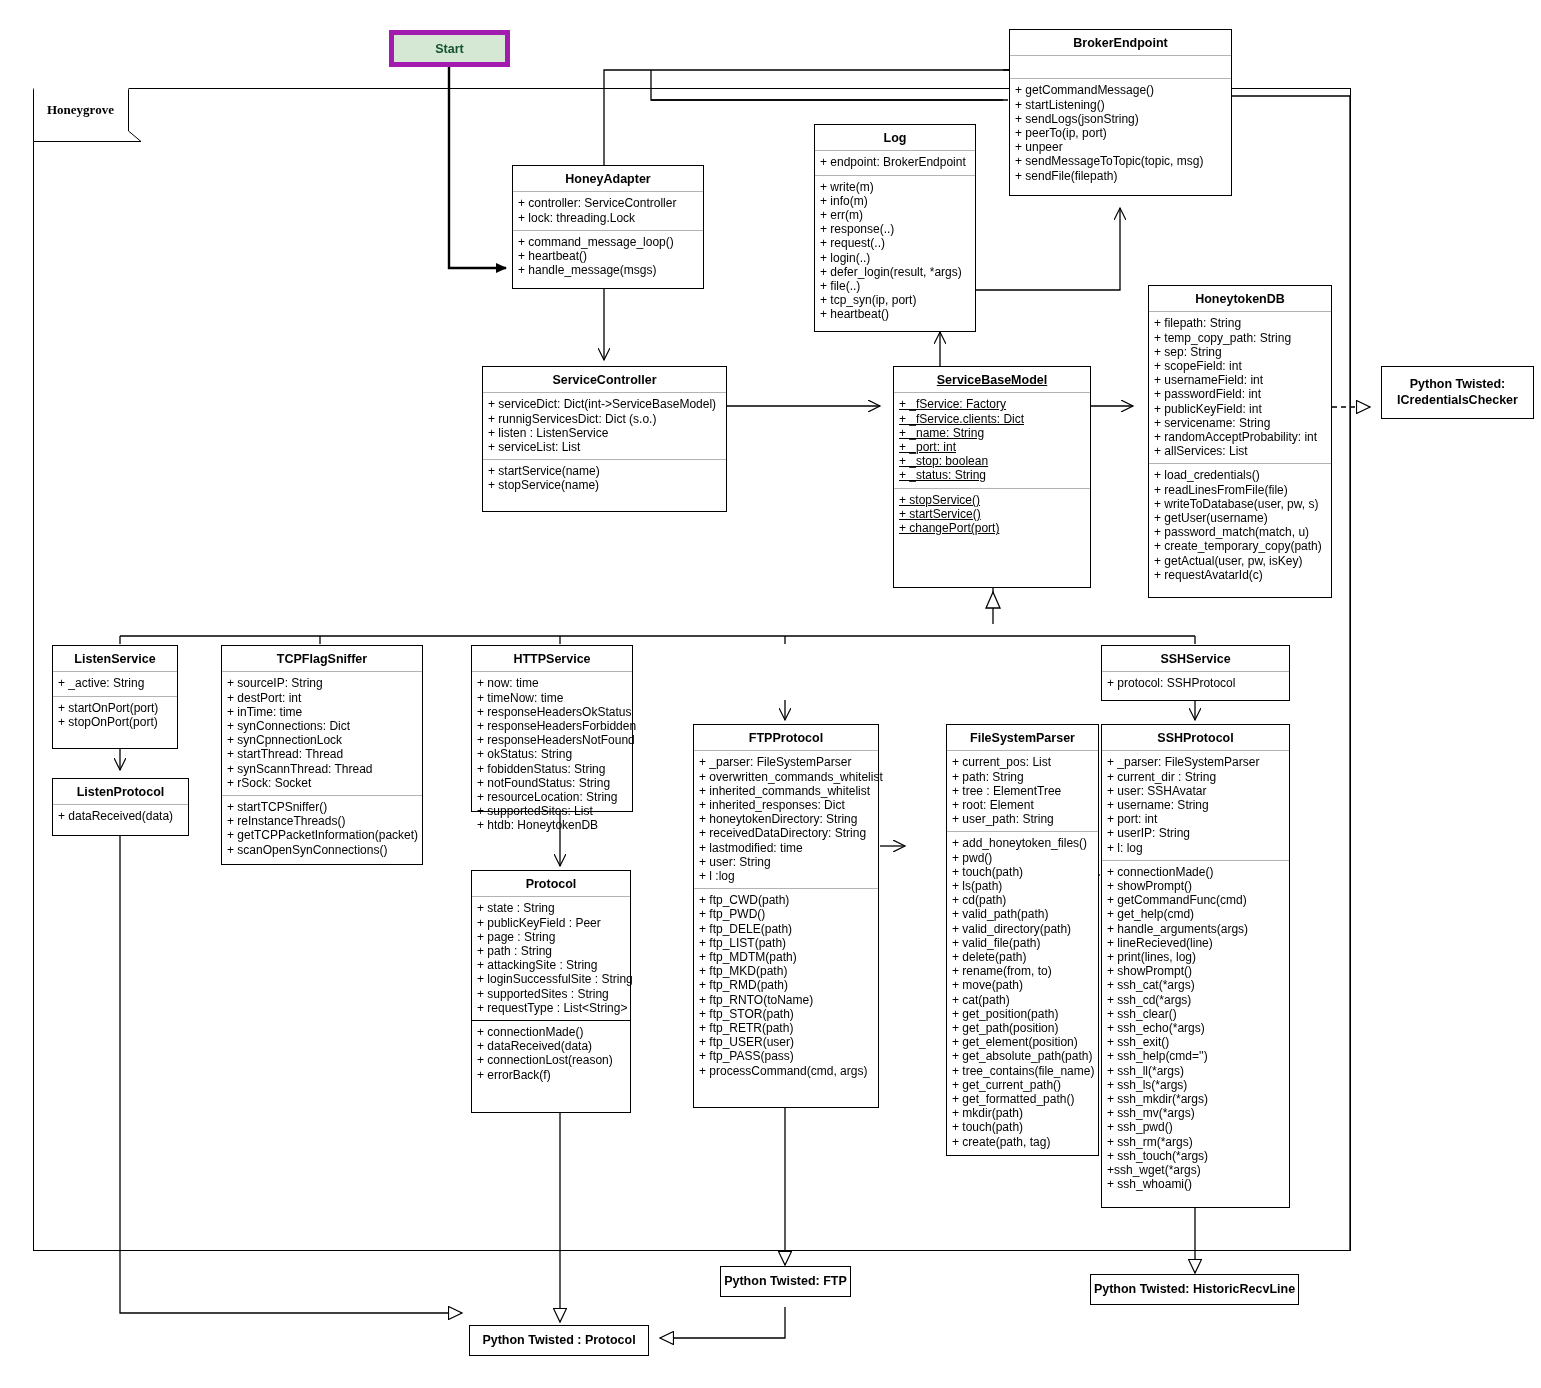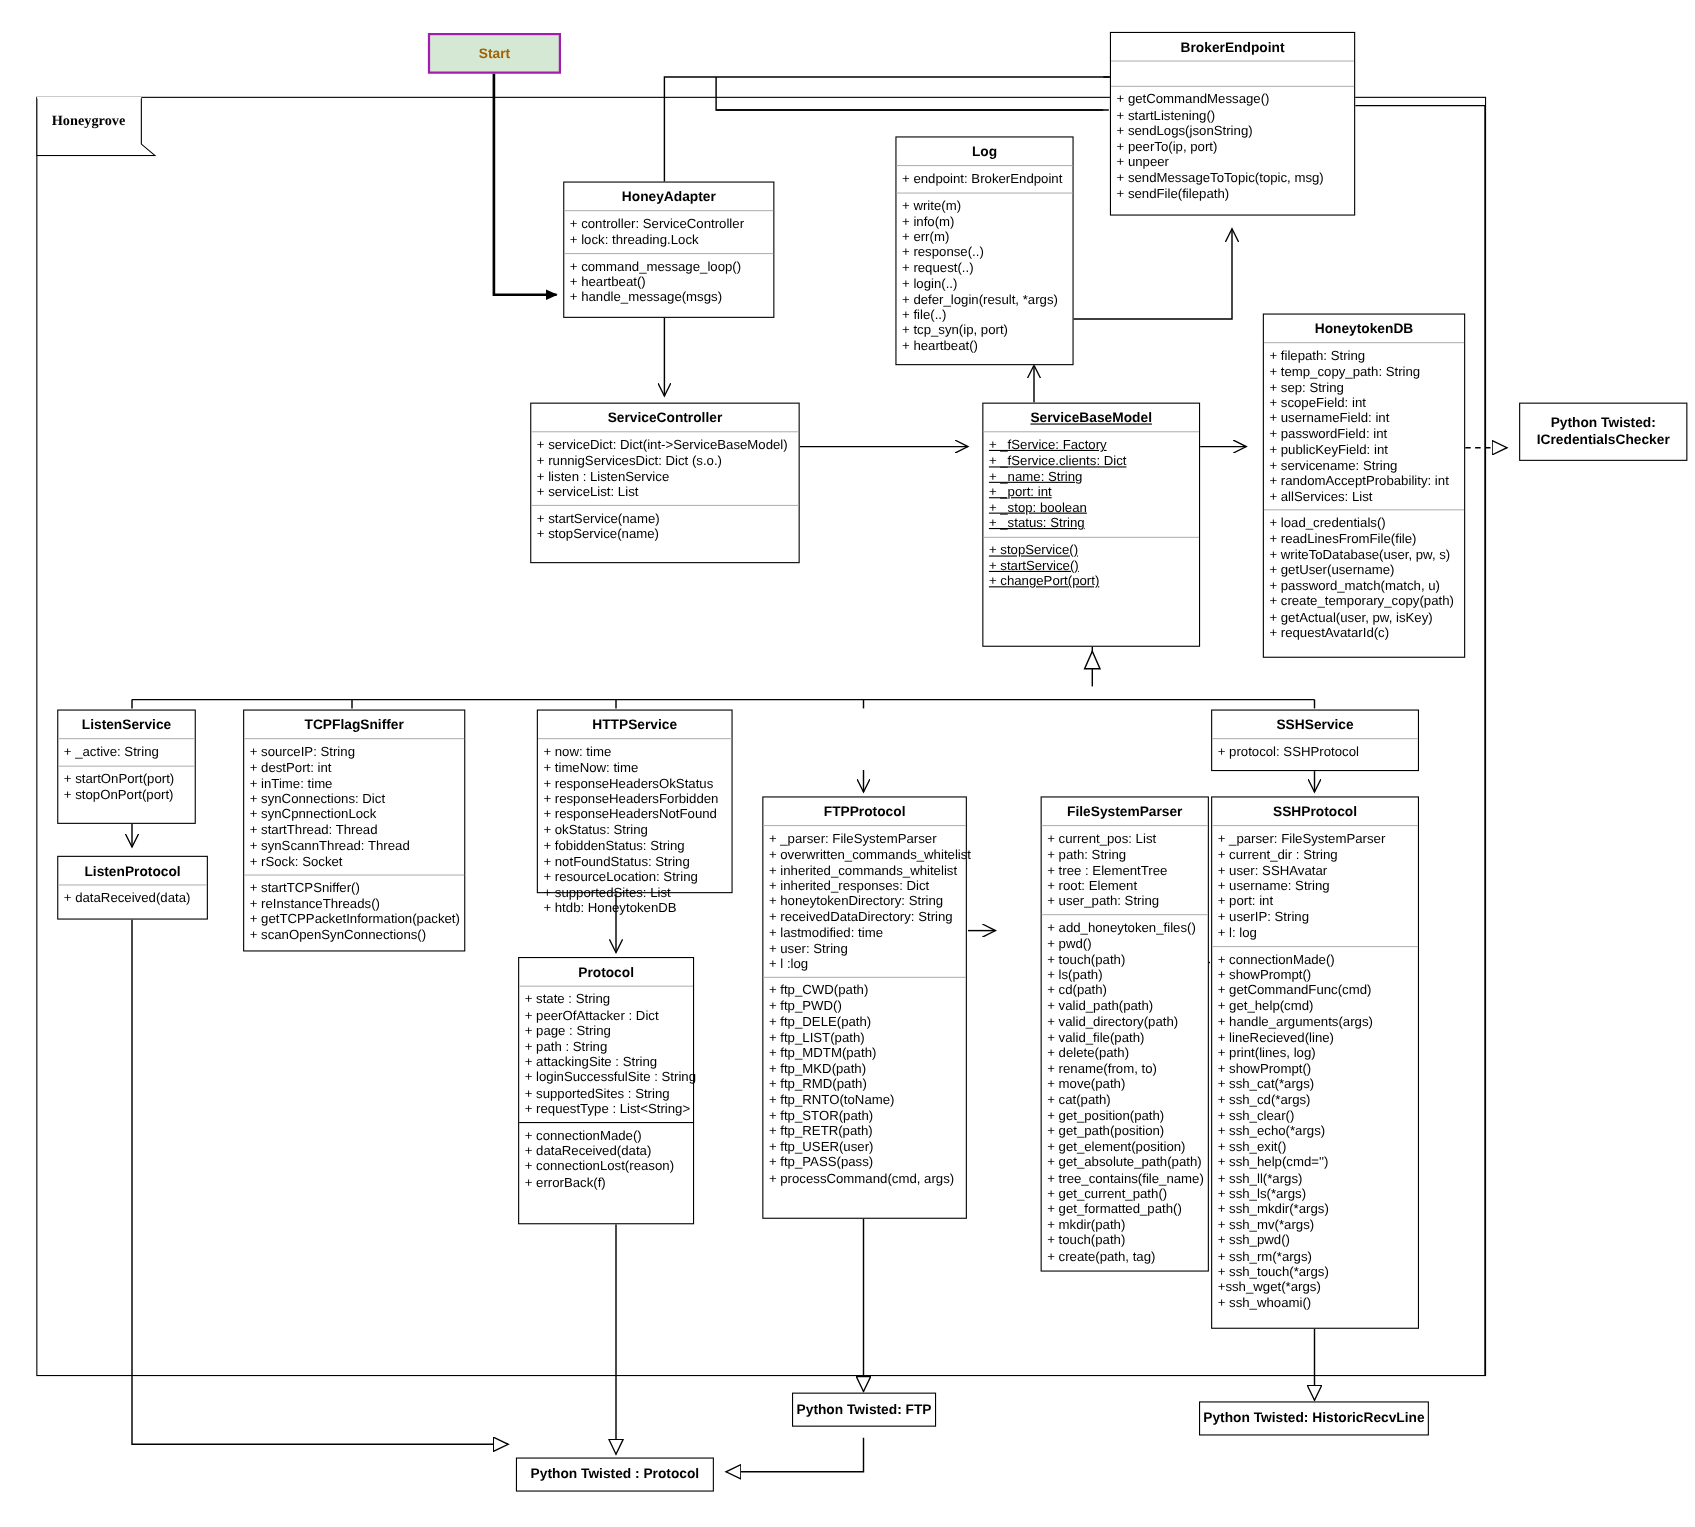--- a/index.html
+++ b/index.html
@@ -45,23 +45,23 @@
     text-align:center;
     font-weight:bold;
     font-size:12.5px;
     line-height:1.25;
     z-index: 6;
     color:#000;
   }
   .startbox {
     position:absolute;
     background:#d5e8d4;
-    border:2px solid #a21caf;
+    border:5px solid #a21caf;
     display:flex; align-items:center; justify-content:center;
-    font-weight:bold; font-size:12.5px; color:#a16207;
+    font-weight:bold; font-size:12.5px; color:#14532d;
     z-index: 6;
   }
   
   #pkg-frame {
     position:absolute;
     border:1px solid #000;
     background:transparent;
     z-index:1;
   }
   #pkg-tab {
@@ -325,21 +325,21 @@
     </div>
     <div class="sep"></div>
     <div class="compartment">
       <div>+ startTCPSniffer()</div>
       <div>+ reInstanceThreads()</div>
       <div>+ getTCPPacketInformation(packet)</div>
       <div>+ scanOpenSynConnections()</div>
     </div>
   </div>
 
-  <div class="uml" style="left:471px; top:645px; width:178px; height:167px;margin-left:17px;">
+  <div class="uml" style="left:471px; top:645px; width:162px; height:167px;">
     <div class="title">HTTPService</div>
     <div class="sep"></div>
     <div class="compartment">
       <div>+ now: time</div>
       <div>+ timeNow: time</div>
       <div>+ responseHeadersOkStatus</div>
       <div>+ responseHeadersForbidden</div>
       <div>+ responseHeadersNotFound</div>
       <div>+ okStatus: String</div>
       <div>+ fobiddenStatus: String</div>
@@ -348,21 +348,21 @@
       <div>+ supportedSites: List</div>
       <div>+ htdb: HoneytokenDB</div>
     </div>
   </div>
 
   <div class="uml" style="left:471px; top:870px; width:160px; height:243px;">
     <div class="title">Protocol</div>
     <div class="sep"></div>
     <div class="compartment">
       <div>+ state : String</div>
-      <div>+ peerOfAttacker : Dict</div>
+      <div>+ publicKeyField : Peer</div>
       <div>+ page : String</div>
       <div>+ path : String</div>
       <div>+ attackingSite : String</div>
       <div>+ loginSuccessfulSite : String</div>
       <div>+ supportedSites : String</div>
       <div>+ requestType : List&lt;String&gt;</div>
     </div>
     <div class="sep" style="background:#000;"></div>
     <div class="compartment">
       <div>+ connectionMade()</div>

